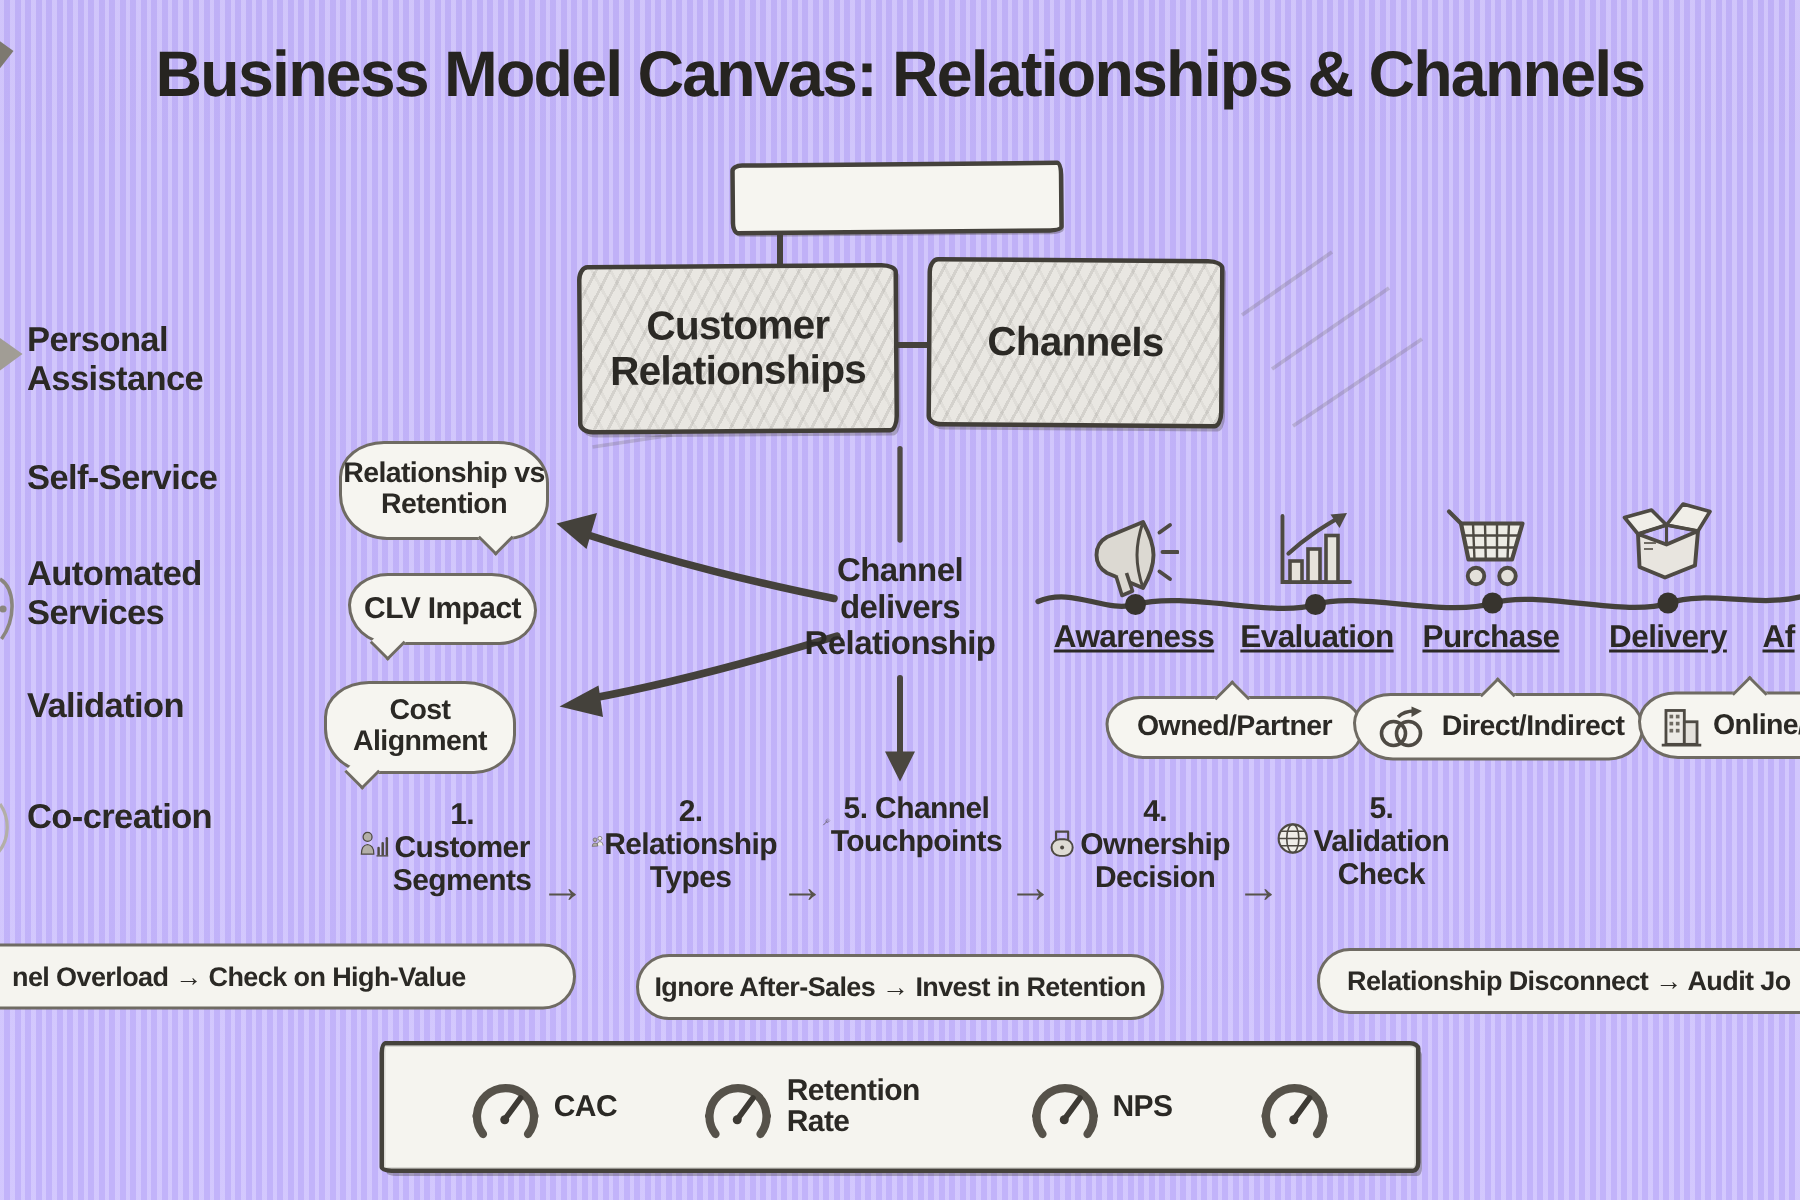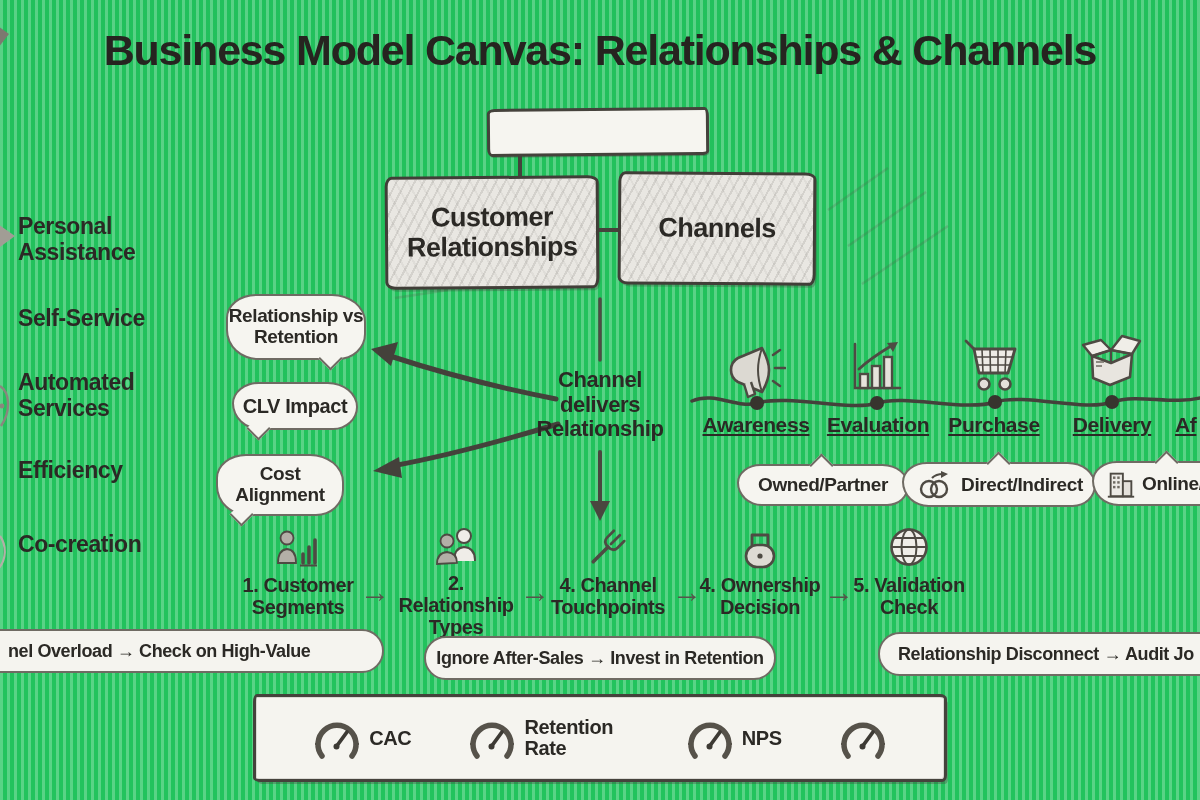--- a/index.html
+++ b/index.html
@@ -1,18 +1,18 @@
 <!DOCTYPE html>
 <html><head>
 <meta charset="utf-8">
 <style>
   html,body{margin:0;padding:0;background:#d9d7d1;}
   .canvas{
     position:relative;width:1200px;height:800px;overflow:hidden;
-    background:#22c55e;
+    background:#c4b5fd;
     font-family:"Liberation Sans", sans-serif;
     color:#2b2925;
   }
   .canvas::before{
     content:"";position:absolute;inset:0;pointer-events:none;z-index:0;
     background:
       repeating-linear-gradient(90deg, rgba(255,255,255,0.25) 0 3px, rgba(0,0,0,0.012) 3px 7px),
       linear-gradient(180deg, rgba(0,0,0,0.015), rgba(0,0,0,0));
   }
   .overlay{position:absolute;left:0;top:0;z-index:1;}
@@ -50,21 +50,21 @@
   }
   .tail{position:absolute;width:15px;height:15px;background:#f6f5f0;transform:rotate(45deg);z-index:-0;}
   .tail-up{top:-9px;border-left:2.5px solid #6f6b63;border-top:2.5px solid #6f6b63;}
   .tail-down{bottom:-9px;border-right:2.5px solid #6f6b63;border-bottom:2.5px solid #6f6b63;}
   .center-note{
     left:530px;top:368px;width:140px;text-align:center;
     font-weight:700;font-size:22px;line-height:1.12;letter-spacing:-0.4px;
   }
   .stage-label{font-weight:700;font-size:21px;letter-spacing:-0.4px;text-align:center;text-decoration:underline;}
   .chan-bubble{font-size:19px;gap:6px;padding:0 8px;}
-  .step{display:flex;flex-direction:column;align-items:center;text-align:center;}
+  .step{display:flex;flex-direction:row;align-items:center;text-align:center;}
   .step-label{font-weight:700;font-size:20px;line-height:1.1;letter-spacing:-0.4px;margin-top:4px;}
   .flow-arrow{font-size:30px;font-weight:700;color:#57534b;z-index:2;position:absolute;}
   .pill{
     position:absolute;z-index:2;display:flex;align-items:center;
     background:#f5f4ef;border:2.5px solid #6f6b63;border-radius:24px;
     font-weight:700;font-size:18px;letter-spacing:-0.4px;white-space:nowrap;
     height:40px;
   }
   .metrics-box{
     left:253px;top:694px;width:688px;height:82px;
@@ -115,21 +115,21 @@
   <div class="abs big-box cr-box">
     <span style="width:190px">Customer Relationships</span>
   </div>
   <div class="abs big-box ch-box">
     <span>Channels</span>
   </div>
 
   <div class="abs side-item" style="left:18px;top:214px">Personal Assistance</div>
   <div class="abs side-item" style="left:18px;top:306px">Self-Service</div>
   <div class="abs side-item" style="left:18px;top:370px">Automated Services</div>
-  <div class="abs side-item" style="left:18px;top:458px">Efficiency</div>
+  <div class="abs side-item" style="left:18px;top:458px">Validation</div>
   <div class="abs side-item" style="left:18px;top:532px">Co-creation</div>
 
   <div class="abs bubble" style="left:226px;top:294px;width:136px;height:62px;font-size:19px;line-height:1.1">
     <span class="tail tail-down" style="left:94px"></span>
     <span>Relationship vs Retention</span>
   </div>
   <div class="abs bubble" style="left:232px;top:382px;width:122px;height:44px;font-size:20px">
     <span class="tail tail-down" style="left:16px"></span>
     <span>CLV Impact</span>
   </div>
@@ -245,21 +245,21 @@
   </div>
   <span class="flow-arrow" style="left:520px;top:575px">→</span>
   <div class="abs step" style="left:548px;top:524px;width:120px">
     <svg width="46" height="46" viewBox="0 0 44 44">
       <g transform="rotate(45 22 22)" stroke="#4e4a43" fill="none" stroke-linecap="round">
         <path d="M22 42 V22" stroke-width="3.4"></path>
         <path d="M15 7 V16 Q15 22 22 22 Q29 22 29 16 V7" stroke-width="2.6"></path>
         <path d="M22 6 V18" stroke-width="2.6"></path>
       </g>
     </svg>
-    <div class="step-label">4. Channel Touchpoints</div>
+    <div class="step-label">5. Channel Touchpoints</div>
   </div>
   <span class="flow-arrow" style="left:672px;top:575px">→</span>
   <div class="abs step" style="left:698px;top:526px;width:124px">
     <svg width="40" height="44" viewBox="0 0 40 44">
       <path d="M12 20 V9 H28 V20" fill="none" stroke="#4e4a43" stroke-width="2.8" stroke-linejoin="round"></path>
       <rect x="6" y="19" width="28" height="22" rx="11" fill="#dedbd4" stroke="#4e4a43" stroke-width="2.6"></rect>
       <circle cx="20" cy="30" r="2.6" fill="#4e4a43"></circle>
     </svg>
     <div class="step-label">4. Ownership Decision</div>
   </div>

